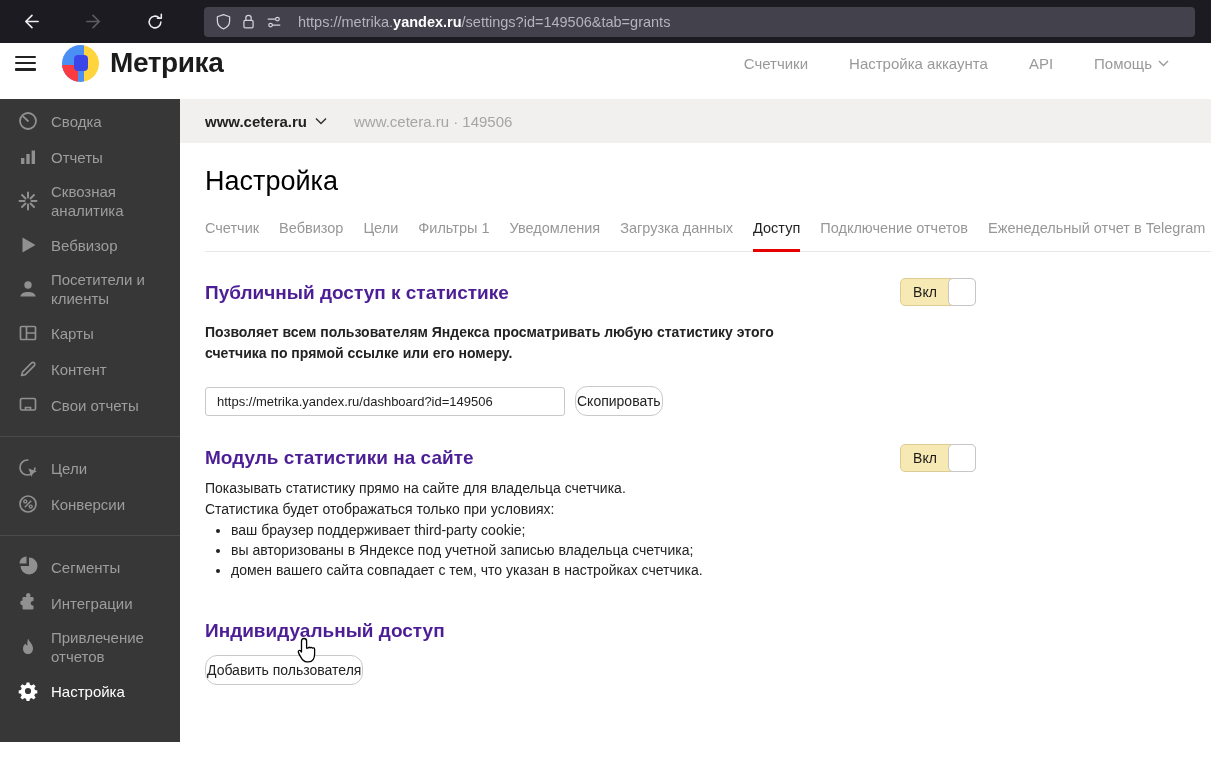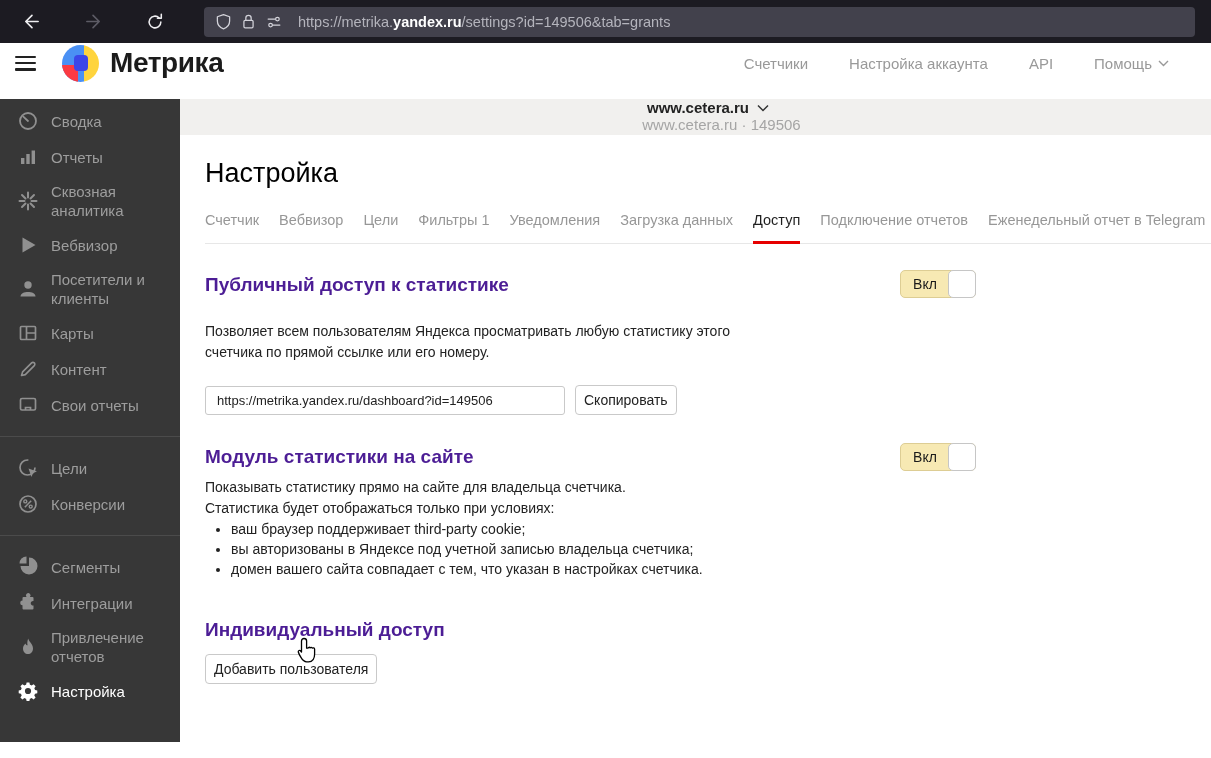--- a/index.html
+++ b/index.html
@@ -31,41 +31,41 @@
   
   .main { display:flex; height:643px; }
   .sidebar { width:180px; flex-shrink:0; background:#373737; padding-top:4px; }
   .side-item { display:flex; align-items:center; padding:7px 6px 7px 17px; cursor:pointer; }
   .side-icon { width:22px; height:22px; margin-right:12px; flex-shrink:0; display:flex; align-items:center; justify-content:center; }
   .side-label { color:#9d9d9d; font-size:15px; line-height:19px; max-width:114px; }
   .side-item.active .side-label { color:#fff; }
   .side-divider { height:1px; background:#4b4b4b; margin:13px 0; }
   
   .content { flex:1; background:#fff; min-width:0; }
-  .counter-strip { height:36px; background:#f1f0ee; display:flex; align-items:center; padding-left:25px;flex-direction:column; }
+  .counter-strip { height:44px; background:#f1f0ee; display:flex; align-items:center; padding-left:25px; }
   .counter-select { display:flex; align-items:center; gap:8px; font-size:15px; font-weight:700; color:#222; cursor:pointer; }
   .counter-meta { font-size:15px; color:#a5a5a5; margin-left:27px; }
   .page-body { padding-left:25px; position:relative; }
   .page-title { font-size:27px; font-weight:400; color:#000; margin-top:23px; }
   .tabs { display:flex; gap:20px; margin-top:23px; border-bottom:1px solid #e7e7e7; }
   .tab { font-size:14.5px; color:#979797; padding-bottom:15px; position:relative; white-space:nowrap; cursor:pointer; }
   .tab.active { color:#1f1f1f; }
   .tab.active::after { content:""; position:absolute; left:0; right:0; bottom:-1px; height:3px; background:#e60000; }
   .section { position:relative; }
   .section-h { font-size:19px; font-weight:700; color:#4c1d95; }
   .sec1 .section-h { padding-top:30px; }
   .toggle { position:absolute; left:695px; width:76px; height:28px; background:#f7e9b3; border:1px solid #ddcd94; border-radius:5px; display:flex; align-items:center; cursor:pointer; }
   .sec1 .toggle { top:26px; }
   .sec2 .toggle { top:-3px; }
   .toggle-label { flex:1; text-align:center; font-size:14px; color:#1a1a1a; }
   .toggle-knob { width:28px; height:28px; margin:-1px; background:#fff; border:1px solid #c6c6c6; border-radius:5px; flex-shrink:0; }
-  .desc { margin-top:25px; font-size:14px; line-height:21px; color:#222; max-width:570px; }
+  .desc { margin-top:18px; font-size:14px; line-height:21px; color:#222; max-width:570px;font-weight:bold; }
   .link-row { margin-top:22px; display:flex; gap:10px; align-items:center; }
   .link-input { width:360px; height:29px; border:1px solid #c9c9c9; border-radius:3px; padding:0 11px; font-size:13px; color:#222; font-family:"Liberation Sans", sans-serif; background:#fff; }
-  .btn { height:30px; background:#fff; border:1px solid #c9c9c9; border-radius:4px; padding:0 8px; font-size:14px; color:#222; font-family:"Liberation Sans", sans-serif; cursor:pointer; }
+  .btn { height:30px; background:#fff; border:1px solid #c9c9c9; border-radius:12px; padding:0 1px; font-size:14px; color:#222; font-family:"Liberation Sans", sans-serif; cursor:pointer; }
   .sec2 { margin-top:31px; }
   .module-line { font-size:14px; line-height:21px; color:#222; }
   .module-line.first { margin-top:9px; }
   .bullets { margin:0; padding-left:26px; }
   .bullets li { font-size:14px; line-height:20px; color:#222; }
   .sec3 { margin-top:40px; }
   .sec3 .btn { margin-top:13px; }
   .cursor { position:absolute; left:296px; top:637px; pointer-events:none; z-index:10; }
   svg { display:block; }
 </style>

